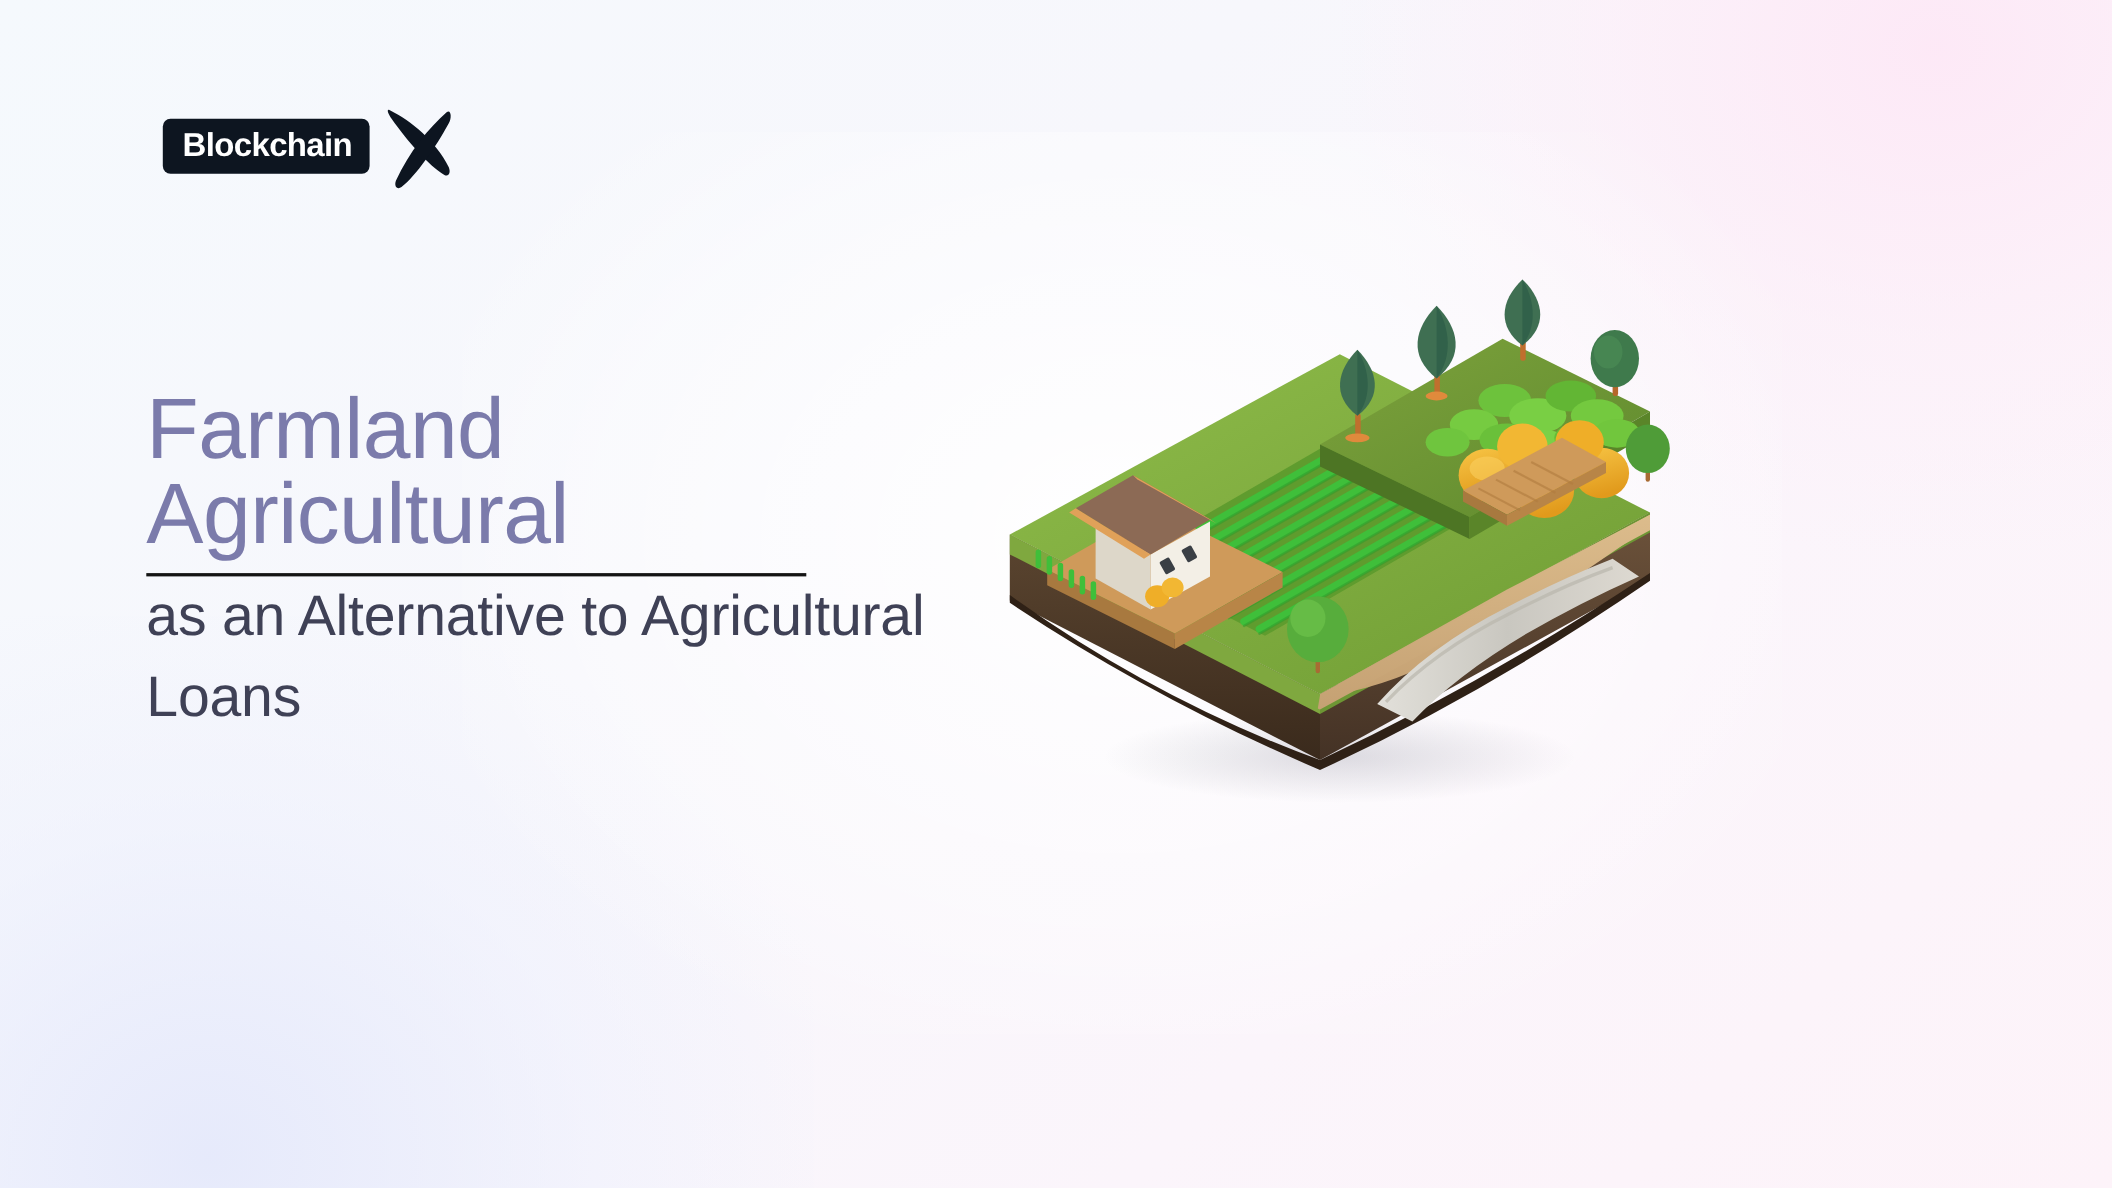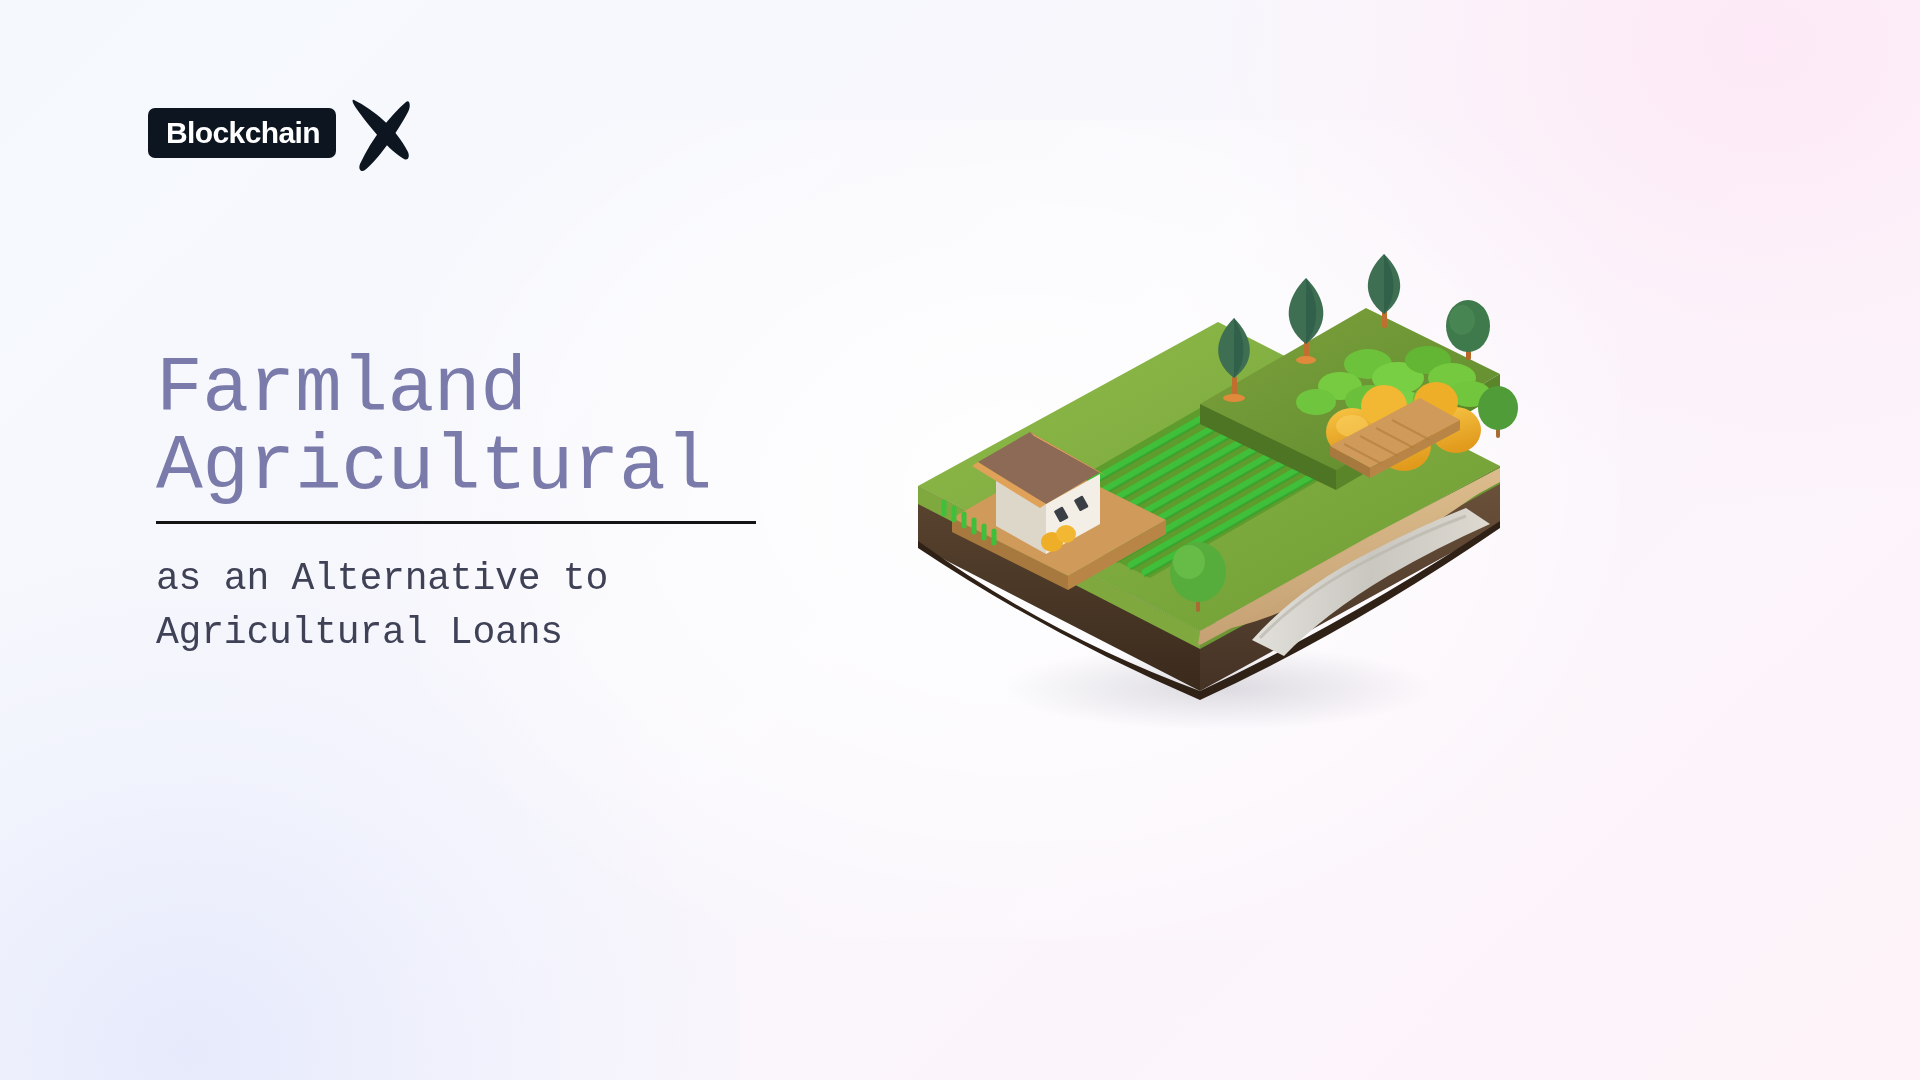--- a/index.html
+++ b/index.html
@@ -56,45 +56,43 @@
     line-height:1;
     white-space:nowrap;
   }
   .logo-x {
     position:absolute; left:196px; top:0px;
     width:72px; height:84px;
   }
 
   
   #headline {
-    position:absolute; left:156px; top:352px;
+    position:absolute; left:133px; top:352px;
     width:760px;
-    font-family:Liberation Mono, monospace;
   }
   .title-line {
     color:#7b7bab;
     font-size:78px;
     font-weight:400;
     line-height:0.97;
     letter-spacing:-0.5px;
     white-space:nowrap;
   }
   .title-line.second { margin-top:2px; }
   .rule {
     width:600px; height:3px;
     background:#141414;
     margin-top:16px;
   }
   .subtitle {
     color:#3f4156;
-    font-size:38px;
+    font-size:52px;
     font-weight:400;
     line-height:1.42;
     letter-spacing:-0.2px;
-    margin-top:28px;
     max-width:720px;
   }
 
   
   #illustration {
     position:absolute; left:900px; top:236px;
     width:620px; height:500px;
   }
   #illustration svg { width:100%; height:100%; display:block; }
 </style>

